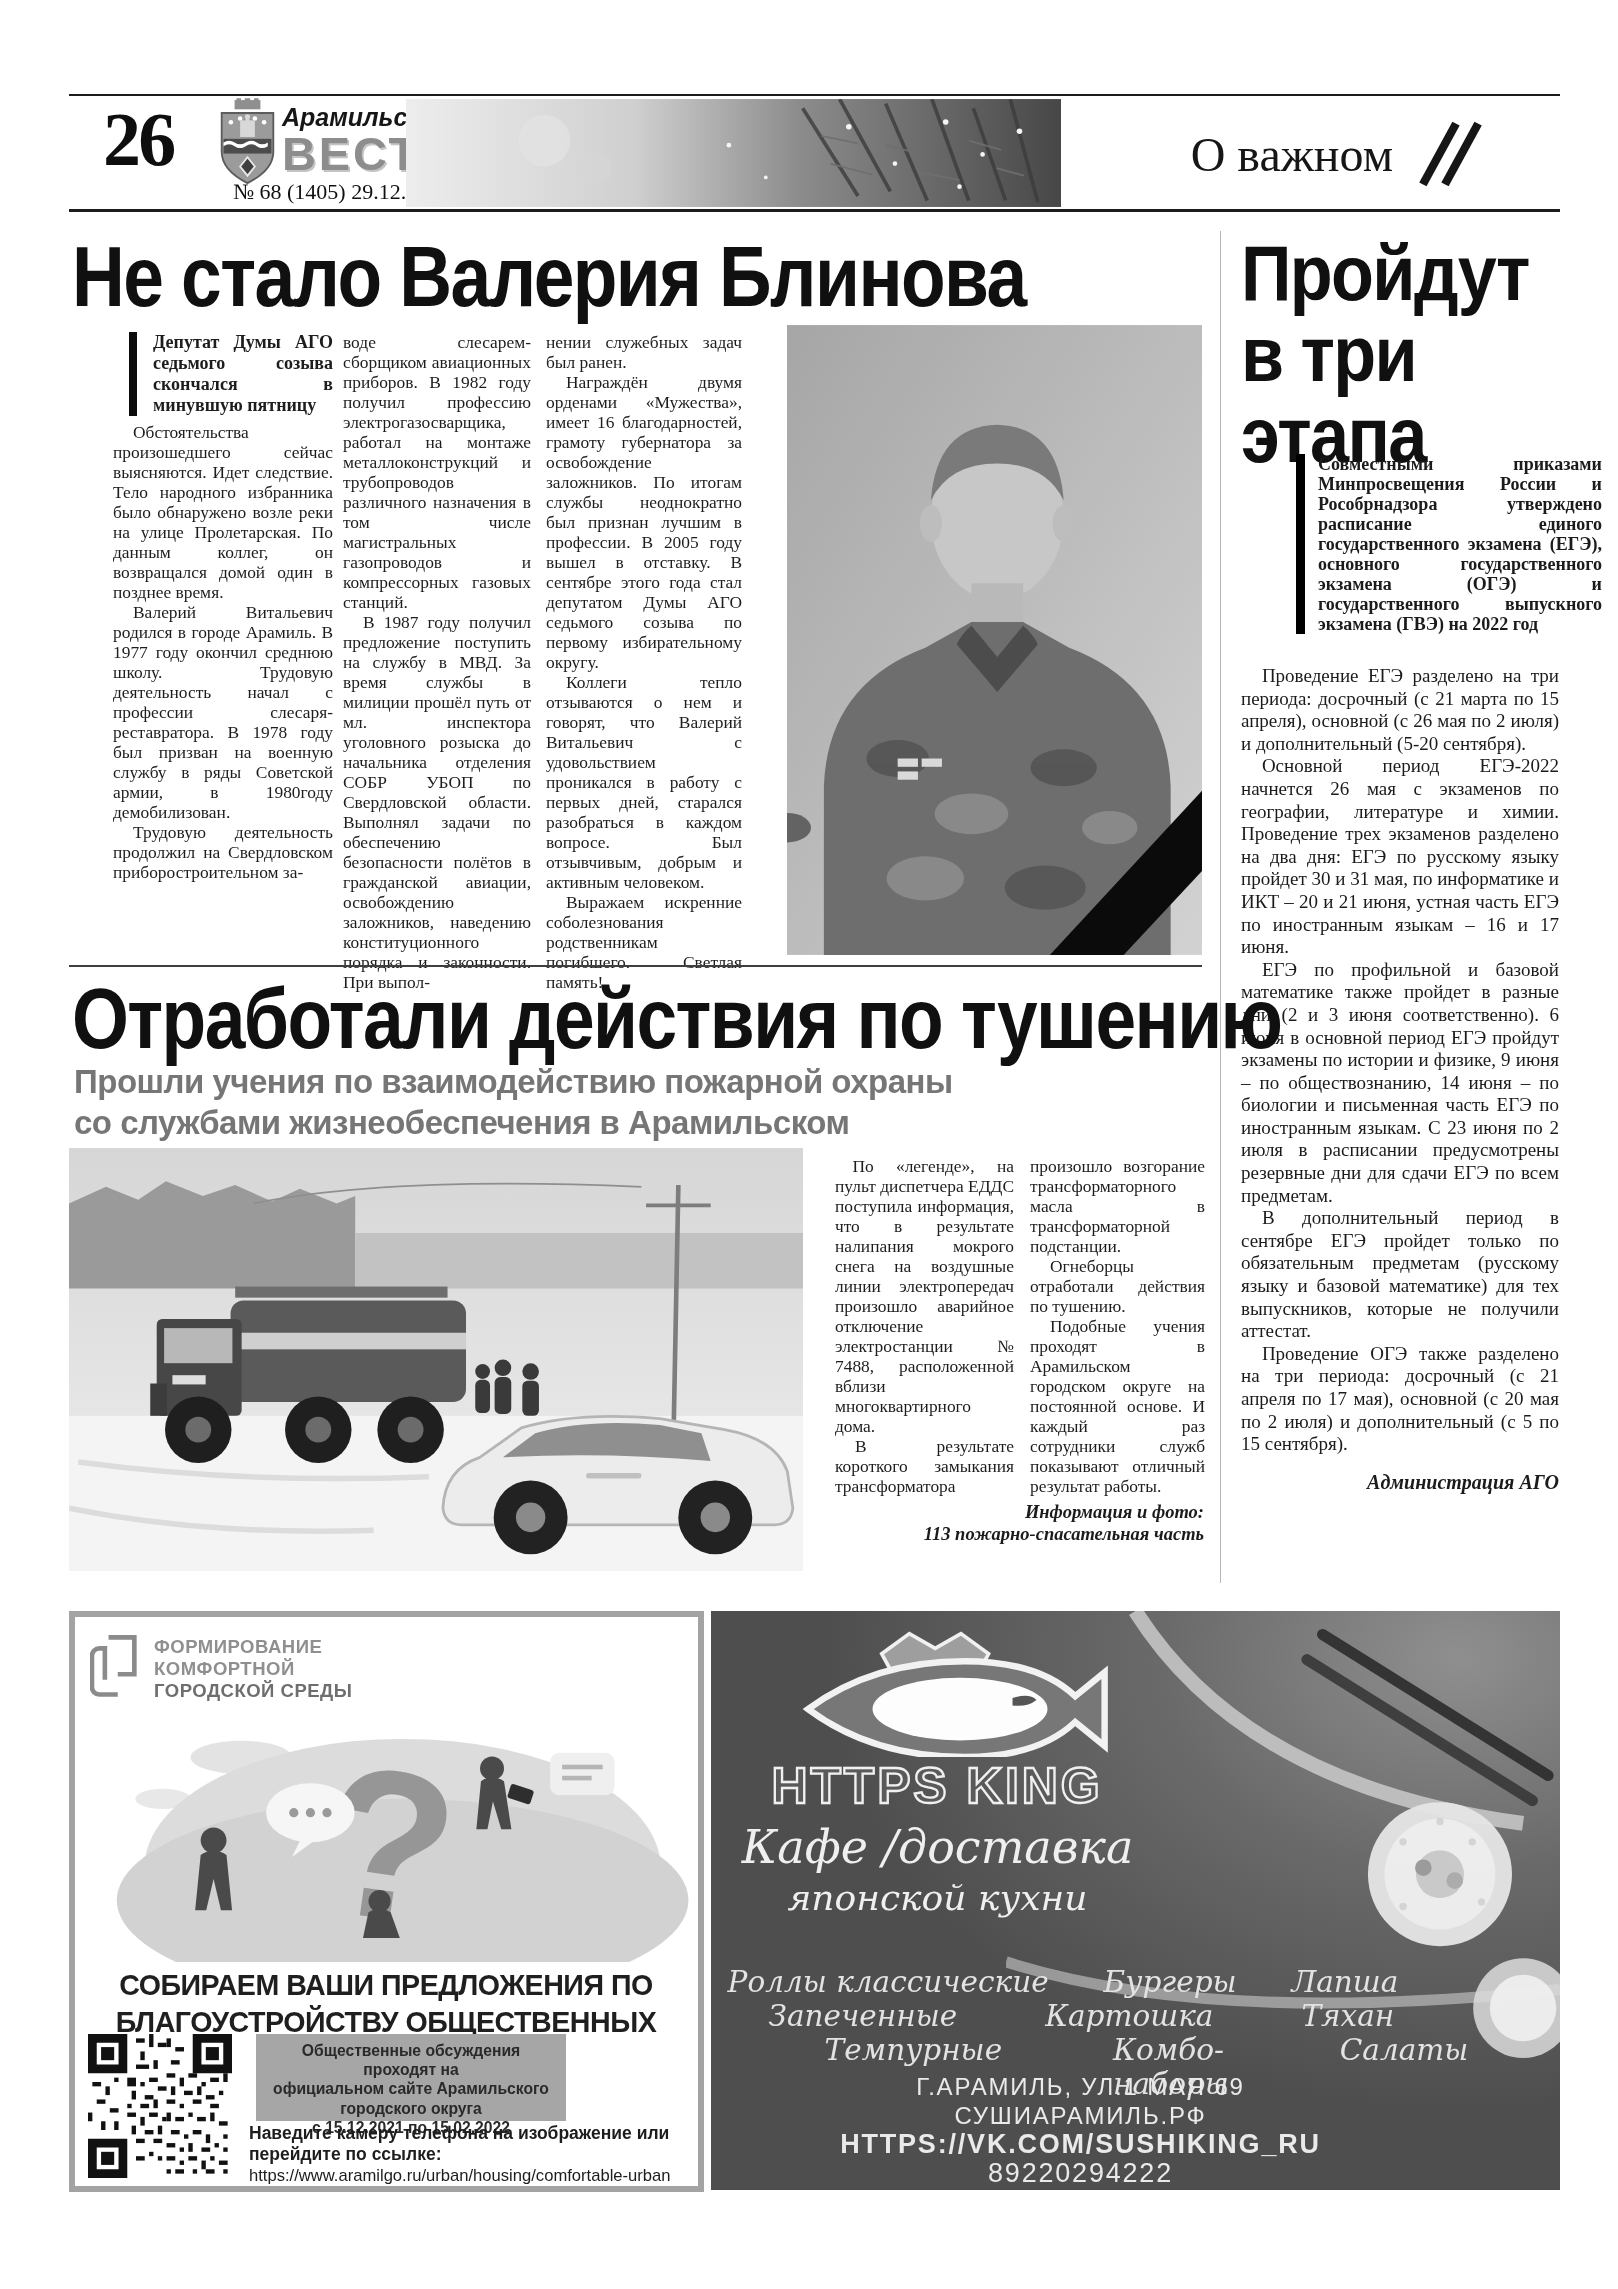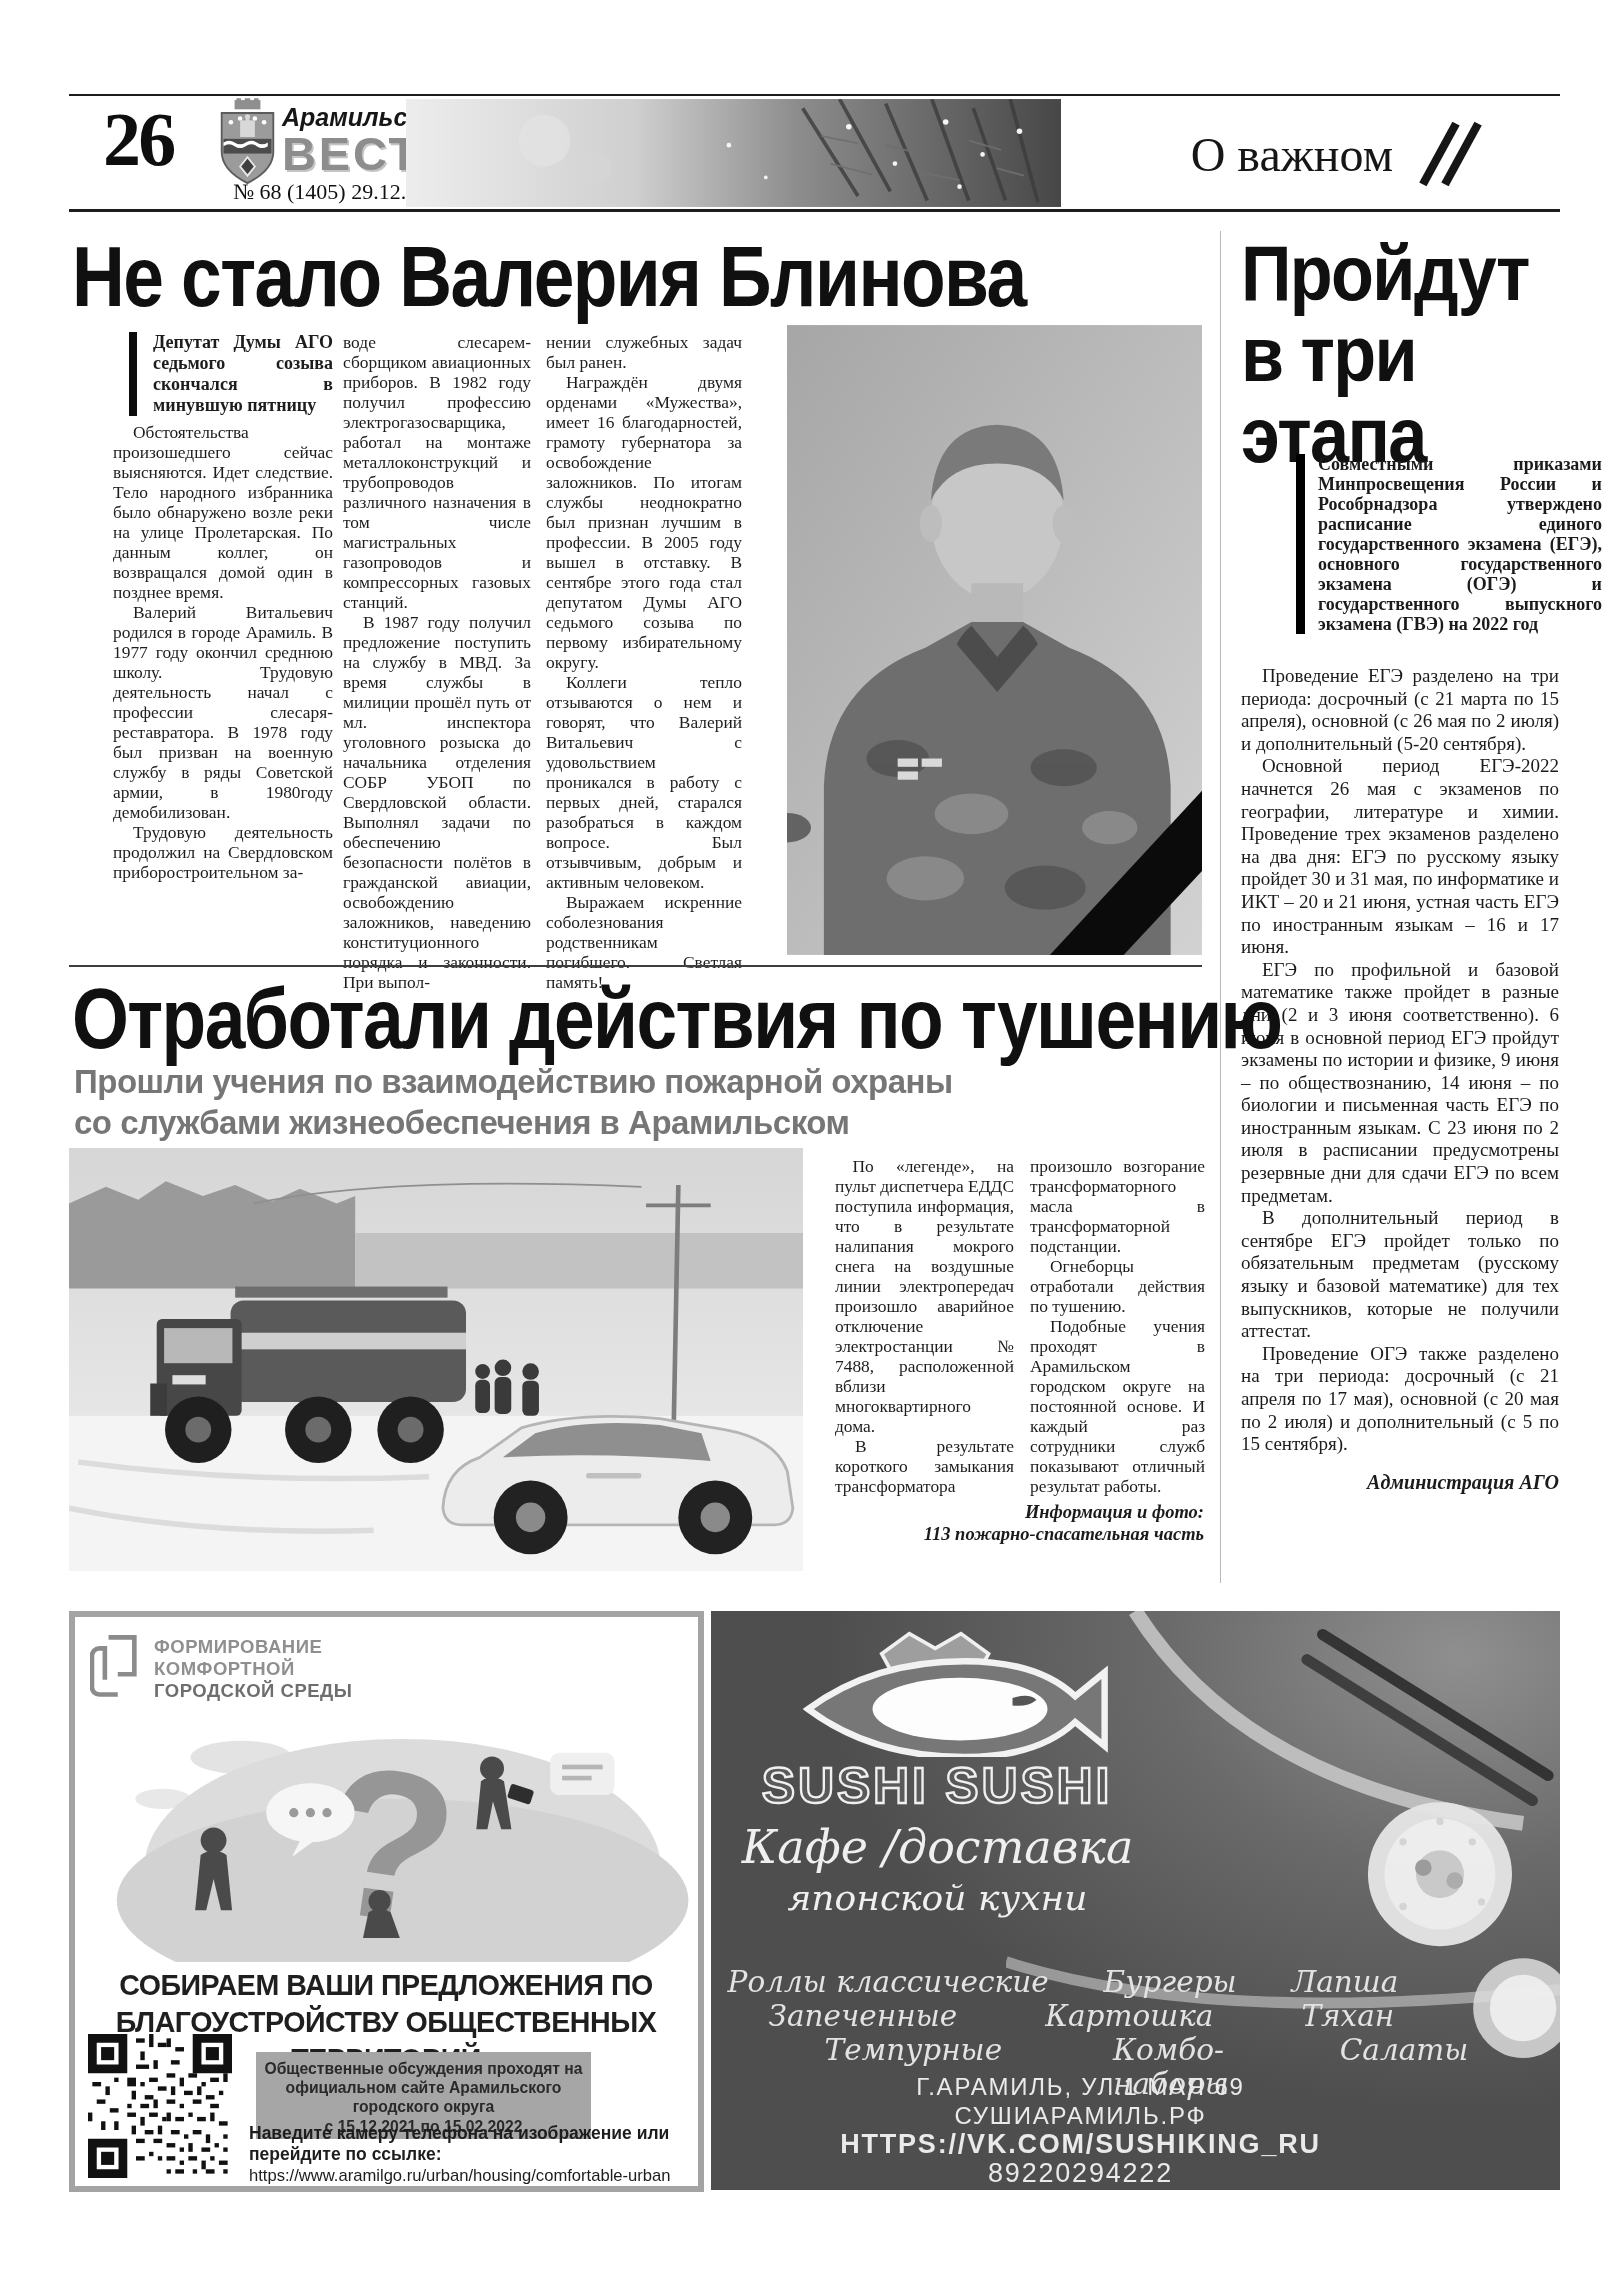--- a/index.html
+++ b/index.html
@@ -397,21 +397,21 @@
             <rect x="28" y="28" width="1" height="1"></rect>
             <rect x="30" y="29" width="2" height="1"></rect>
           <rect x="18" y="31" width="1" height="1"></rect>
             <rect x="20" y="31" width="2" height="1"></rect>
             <rect x="24" y="31" width="1" height="1"></rect>
           <rect x="27" y="31" width="2" height="1"></rect>
             <rect x="31" y="31" width="1" height="1"></rect>
         </g>
       </svg>
     </div>
-    <div class="abs gray-box" style="left:181px;top:435px;width:335px;height:87px">
+    <div class="abs gray-box" style="left:181px;top:417px;width:310px;height:87px">
       <div>Общественные обсуждения проходят на</div>
       <div>официальном сайте Арамильского</div>
       <div>городского округа</div>
       <div>с 15.12.2021 по 15.02.2022</div>
     </div>
     <div class="abs note-box" style="left:174px;top:506px;width:449px">
       <div class="b">Наведите камеру телефона на изображение или</div>
       <div class="b">перейдите по ссылке:</div>
       <div style="font-size:16.6px">https://www.aramilgo.ru/urban/housing/comfortable-urban</div>
     </div>
@@ -447,21 +447,21 @@
     </div>
 
     <div class="abs" style="left:32px;top:5.5px">
       <svg width="388" height="140" viewBox="0 0 420 152">
         <path d="M150,40 l30,-22 28,16 28,-16 30,22 -12,22 h-92 z" fill="#9e9e9e" stroke="#f0f0f0" stroke-width="4"></path>
         <path d="M70,100 q70,-52 170,-52 q80,0 120,38 l32,-26 v80 l-32,-26 q-40,38 -120,38 q-100,0 -170,-52 z" fill="#777" stroke="#f2f2f2" stroke-width="7"></path>
         <ellipse cx="235" cy="100" rx="95" ry="34" fill="#fdfdfd"></ellipse>
         <path d="M292,88 q18,-6 26,2 q-10,8 -26,6 z" fill="#555"></path>
       </svg>
     </div>
-    <div class="abs sushi-brand" style="left:32px;top:146px;width:388px">SUSHI SUSHI</div>
+    <div class="abs sushi-brand" style="left:32px;top:146px;width:388px">HTTPS KING</div>
     <div class="abs script sushi-script" style="left:14px;top:209px;width:425px;font-size:46px">Кафе /доставка</div>
     <div class="abs script sushi-script" style="left:14px;top:266px;width:425px;font-size:36px">японской кухни</div>
 
     <div class="abs" style="left:16.6px;top:354px;width:701px">
       <div class="menu-row script" style="gap:55px">
         <span>Роллы классические</span>
         <span>Бургеры</span>
         <span>Лапша</span>
       </div>
       <div class="menu-row script" style="gap:88px;margin-left:41px">

